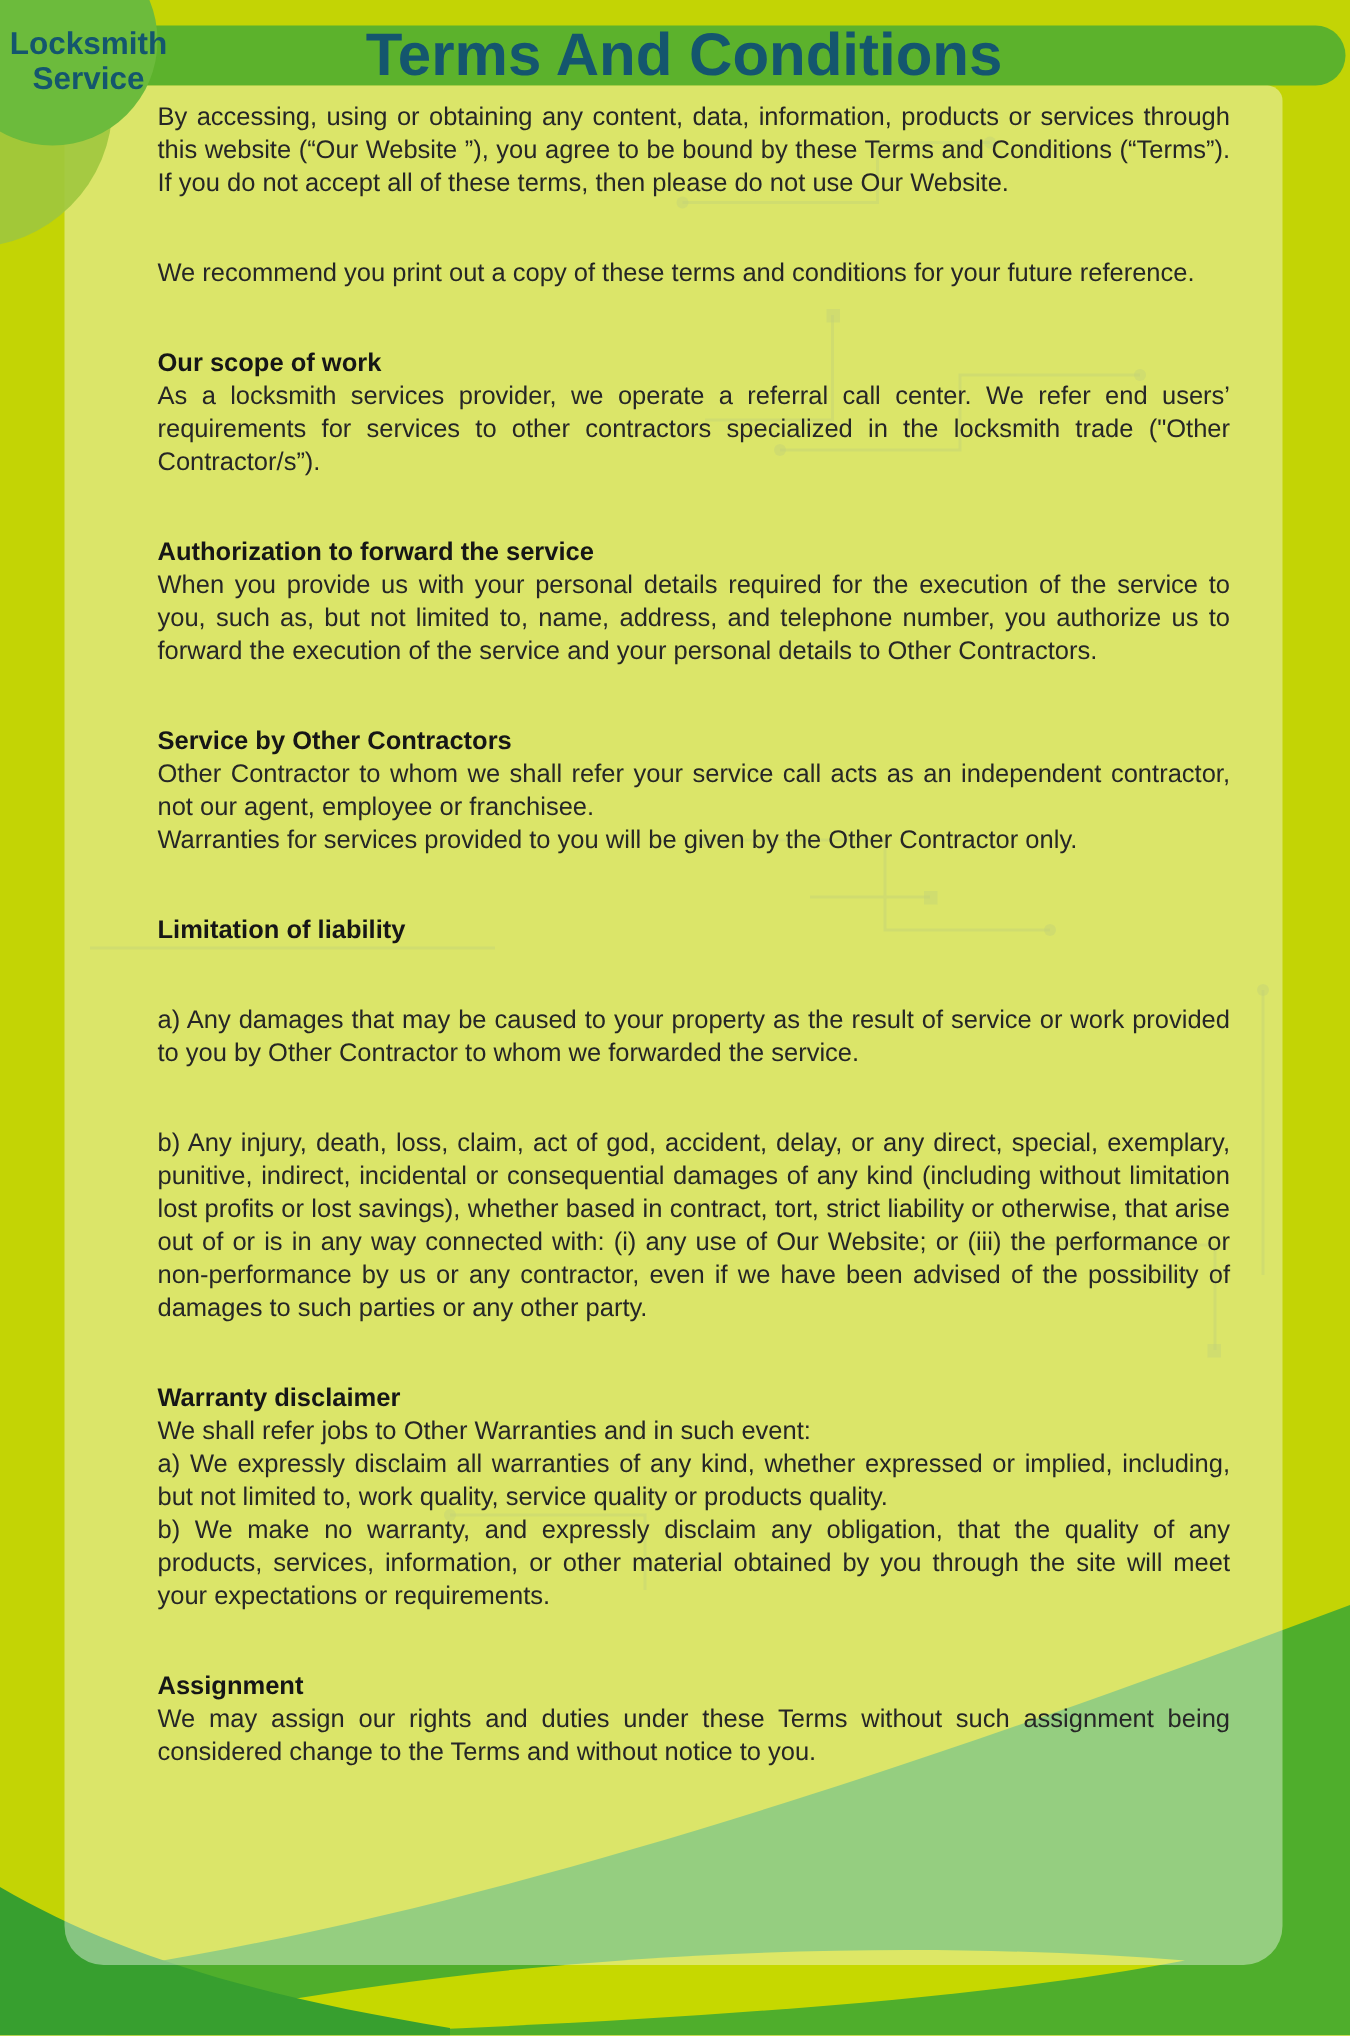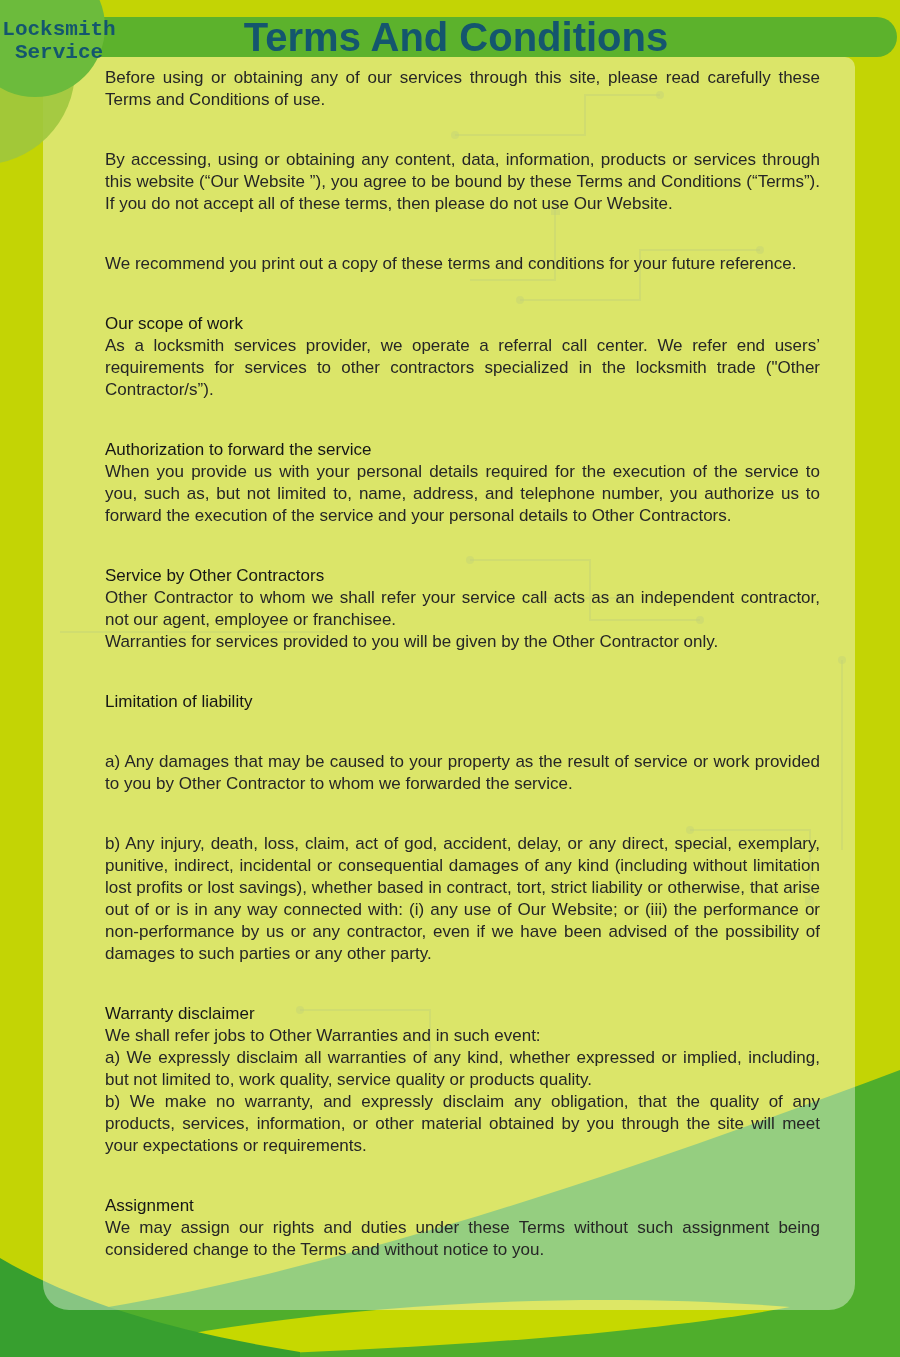--- a/index.html
+++ b/index.html
@@ -9,28 +9,28 @@
   .band{position:absolute;left:0;top:17px;width:897px;height:40px;
     background:var(--band,#5cb22c);border-radius:0 20px 20px 0;}
   .title{position:absolute;left:16px;top:15px;width:880px;margin:0;text-align:center;
     font-size:40px;font-weight:bold;color:var(--title,#14566e);letter-spacing:0;}
   .panel{position:absolute;left:43px;top:57px;width:812px;height:1253px;
     background:rgba(255,255,255,0.40);border-radius:10px 10px 26px 26px;}
   .content{position:absolute;left:62px;top:10px;width:715px;
     font-size:17px;line-height:22px;color:#262626;text-align:justify;}
   .section{margin-top:38px;}
   .content .section:first-child{margin-top:0;}
-  .section h3{margin:0;font-size:17px;line-height:22px;color:#161616;font-weight:normal;text-align:left;}
+  .section h3{margin:0;font-size:17px;line-height:22px;color:#161616;font-weight:bold;text-align:left;}
   .section p{margin:0;}
   .logo-halo{position:absolute;left:-115px;top:-25px;width:190px;height:190px;border-radius:50%;
     background:var(--halo,#9ec63e);opacity:.9;}
   .logo{position:absolute;left:-35px;top:-43px;width:140px;height:140px;border-radius:50%;
     background:var(--circle,#6cbb3c);}
   .logo-text{position:absolute;left:0;top:18px;width:118px;text-align:center;
-    font-weight:bold;font-size:21px;line-height:23px;color:var(--title,#14566e);font-family:Liberation Mono, monospace;}
+    font-weight:bold;font-size:21px;line-height:23px;color:var(--title,#14566e);}
 </style>
 </head>
 <body>
 
 <div class="page" style="--bg: #c3d405; --band: #5cb22c; --title: #14566e; --circle: #6cbb3c; --halo: #9ec63e;">
 
   <svg class="deco" width="900" height="1357" viewBox="0 0 900 1357">
     <g stroke="#9cb51f" stroke-width="2" fill="none" opacity="0.45">
       <path d="M455 135 H585 V95 H660"></path>
       <path d="M520 300 H640 V250 H760"></path>
@@ -62,23 +62,20 @@
     <path d="M0 1323 C 260 1292 540 1205 900 1070 L 900 1357 L 0 1357 Z" fill="#4fae2c"></path>
     <path d="M70 1357 C 330 1298 600 1292 790 1307 C 640 1336 400 1350 180 1357 Z" fill="#c6d800"></path>
     <path d="M0 1357 L 0 1258 C 75 1302 170 1331 300 1352 L 300 1357 Z" fill="#379f2f"></path>
   </svg>
 
   <div class="band"></div>
   <h1 class="title">Terms And Conditions</h1>
 
   <div class="panel">
     <div class="content" id="sections">
-        <div class="section">
-          <p>Before using or obtaining any of our services through this site, please read carefully these Terms and Conditions of use.</p>
-        </div>
         <div class="section">
           <p>By accessing, using or obtaining any content, data, information, products or services through this website (“Our Website ”), you agree to be bound by these Terms and Conditions (“Terms”). If you do not accept all of these terms, then please do not use Our Website.</p>
         </div>
         <div class="section">
           <p>We recommend you print out a copy of these terms and conditions for your future reference.</p>
         </div>
         <div class="section">
           <h3>Our scope of work</h3>
           <p>As a locksmith services provider, we operate a referral call center. We refer end users’ requirements for services to other contractors specialized in the locksmith trade ("Other Contractor/s”).</p>
         </div>

